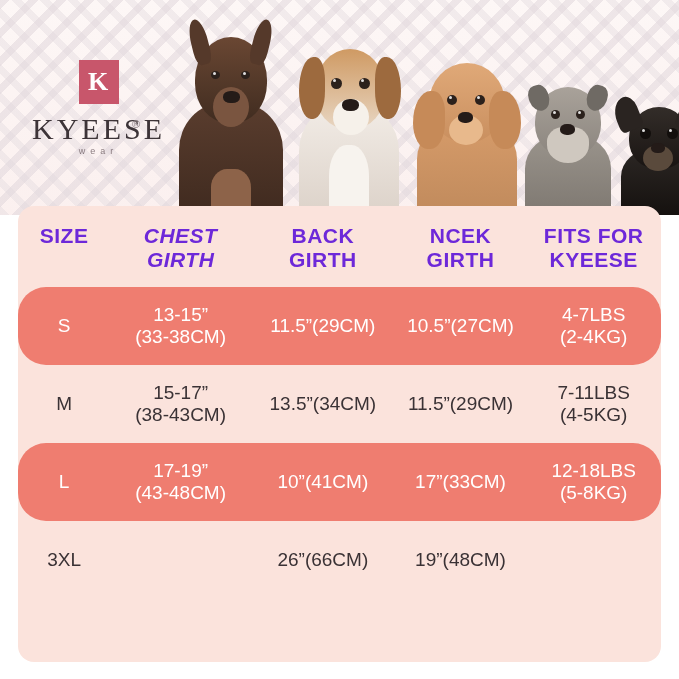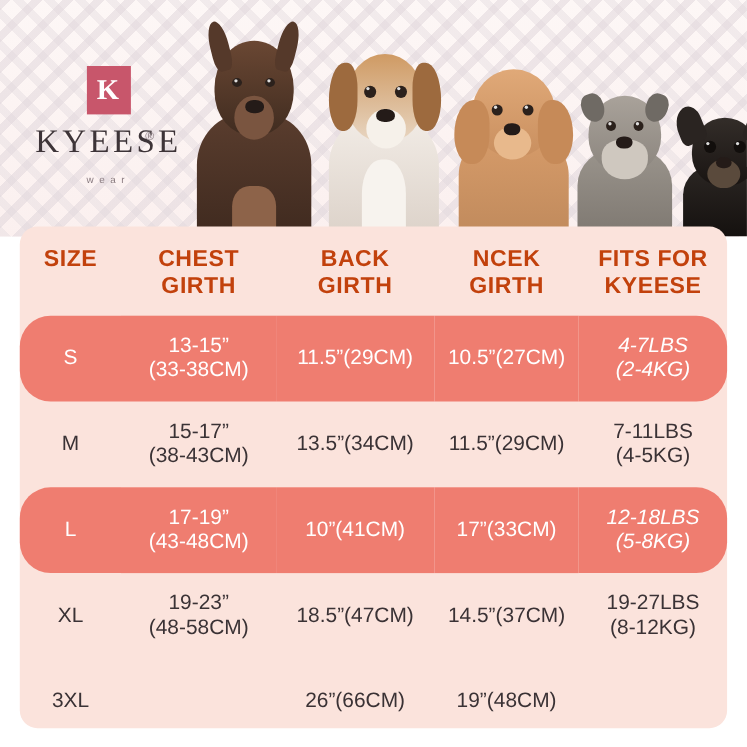--- a/index.html
+++ b/index.html
@@ -65,21 +65,21 @@
     color: #8d7f83;
   }
   .brand-name {
     font-family: "Liberation Serif", serif;
     font-size: 30px;
     letter-spacing: 3px;
     color: #3d3438;
     line-height: 1;
   }
   .brand-sub {
-    margin-top: 14px;
+    margin-top: 2px;
     font-size: 9px;
     letter-spacing: 5px;
     color: #8a7c80;
     text-transform: lowercase;
   }
   
   .dogs {
     position: absolute;
     left: 155px;
     bottom: 0;
@@ -138,31 +138,31 @@
     padding: 0;
     box-sizing: border-box;
   }
   table.size-table {
     width: 100%;
     border-collapse: separate;
     border-spacing: 0;
     table-layout: fixed;
   }
   table.size-table th {
-    color: #c2410c;
+    color: #6d28d9;
     font-size: 21px;
     font-weight: bold;
     letter-spacing: 0.5px;
     line-height: 1.12;
     padding: 18px 4px 16px 4px;
     vertical-align: top;
     text-align: center;
   }
   th.col-size { width: 14%; padding-top: 26px; }
-  th.col-chest { width: 22%; }
+  th.col-chest { width: 22%; font-style: italic; }
   th.col-back { width: 22.5%; }
   th.col-neck { width: 20.5%; margin-top: 27px; }
   th.col-weight { width: 21%; }
 
   table.size-table td {
     font-size: 19px;
     color: #3a3235;
     text-align: center;
     line-height: 1.14;
     padding: 10px 2px;
@@ -173,21 +173,20 @@
     background: #ef7d70;
     color: #ffffff;
   }
   tr.row-odd td:first-child {
     border-top-left-radius: 28px;
     border-bottom-left-radius: 28px;
   }
   tr.row-odd td:last-child {
     border-top-right-radius: 28px;
     border-bottom-right-radius: 28px;
-    font-style: italic;
   }
   td.cell-size { font-size: 20px; }
   .l2 { display: block; }
 </style>
 </head>
 <body>
 
 <div class="page">
 
   <div class="hero">
@@ -325,33 +324,20 @@
             <span class="l2">(43-48CM)</span>
           </td>
           <td>10”(41CM)</td>
           <td>17”(33CM)</td>
           <td>
             <span>12-18LBS</span>
             <span class="l2">(5-8KG)</span>
           </td>
         </tr>
 
-        <tr class="row-even">
-          <td class="cell-size">XL</td>
-          <td>
-            <span>19-23”</span>
-            <span class="l2">(48-58CM)</span>
-          </td>
-          <td>18.5”(47CM)</td>
-          <td>14.5”(37CM)</td>
-          <td>
-            <span>19-27LBS</span>
-            <span class="l2">(8-12KG)</span>
-          </td>
-        </tr>
 
 
         <tr class="row-even">
           <td class="cell-size">3XL</td>
           <td>
             
             
           </td>
           <td>26”(66CM)</td>
           <td>19”(48CM)</td>

